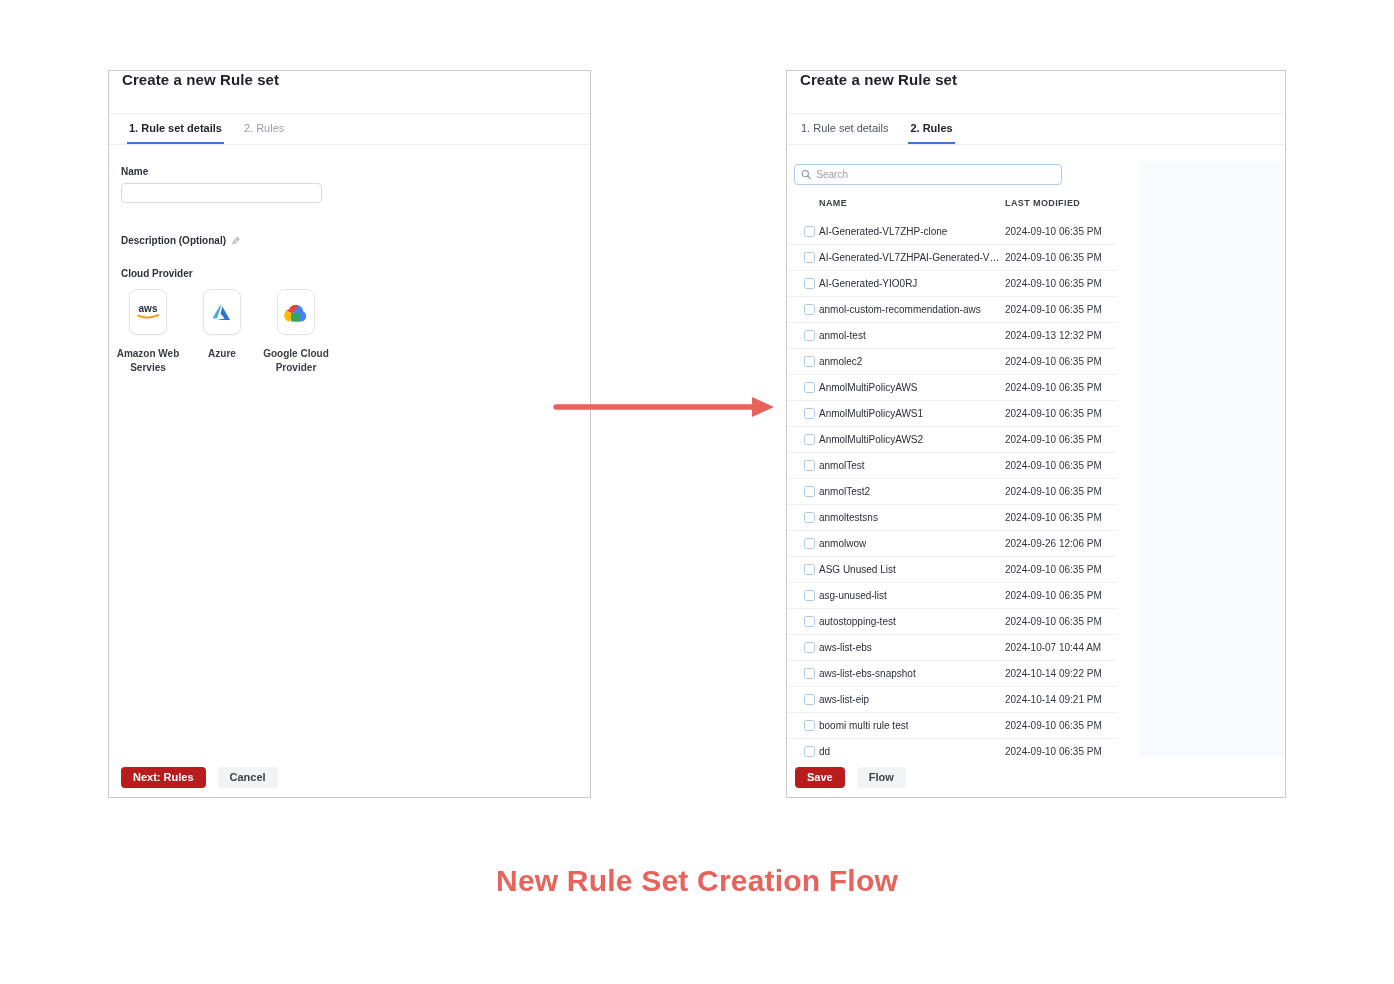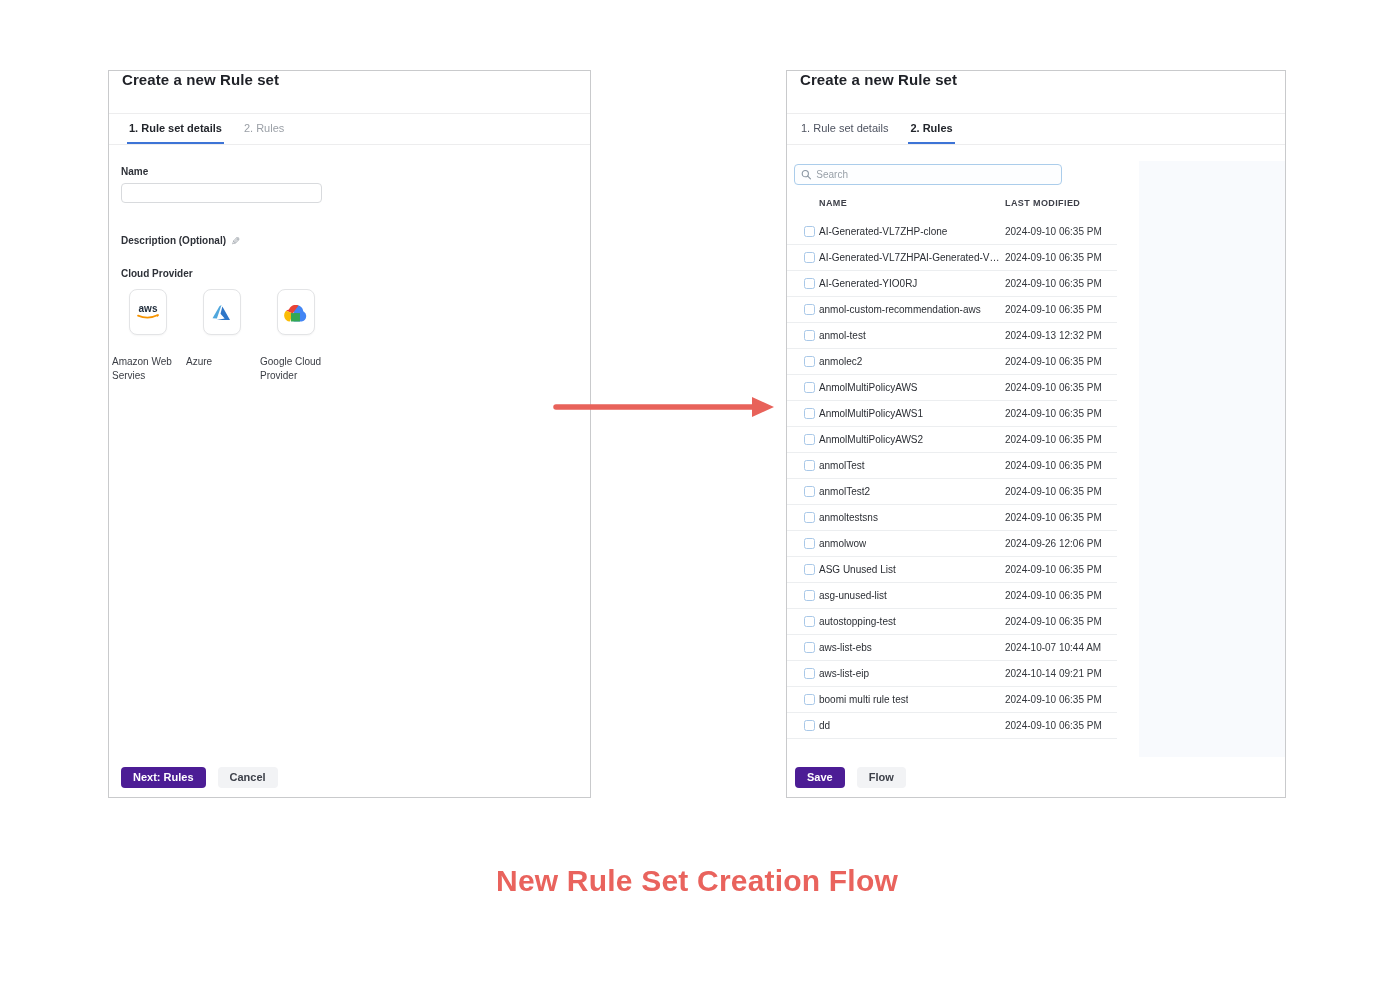--- a/index.html
+++ b/index.html
@@ -25,27 +25,27 @@
   .form-area { padding:0 12px; }
   .field-label { font-size:10px; font-weight:bold; color:#2e3138; }
   .name-label { margin-top:21px; }
   .name-input { margin-top:6px; width:201px; height:20px; border:1px solid #d8dadd; border-radius:4px; font-size:10px; padding:0 6px; color:#2e3138; outline:none; }
   .desc-row { margin-top:32px; display:flex; gap:5px; }
   .pencil { font-size:11px; color:#9aa0a7; transform:scaleX(-1); display:inline-block; }
   .cp-label { margin-top:20px; }
   .providers { margin-top:10px; display:flex; gap:29px; padding-left:4px; }
   .provider { display:flex; flex-direction:column; align-items:center; width:45px; cursor:pointer; }
   .provider-box { width:38px; height:46px; border:1px solid #e3e4e6; border-radius:8px; background:#fff; display:flex; align-items:center; justify-content:center; box-shadow:0 1px 2px rgba(0,0,0,.04); }
-  .provider-label { margin-top:20px; width:72px; margin-left:-13px; margin-right:-14px; text-align:left; font-size:10px; color:#3a3d44; line-height:1.35; }
+  .provider-label { margin-top:12px; width:72px; margin-left:-13px; margin-right:-14px; text-align:center; font-size:10px; color:#3a3d44; line-height:1.35;font-weight:bold; }
 
   .footer { position:absolute; left:0; right:0; bottom:0; height:40px; background:#fff; display:flex; align-items:center; gap:12px; }
   .card-left .footer { padding-left:12px; }
   .card-right .footer { padding-left:8px; }
   .btn { border:none; border-radius:4px; font-size:11px; font-weight:bold; height:21px; padding:0 12px; cursor:pointer; font-family:"Liberation Sans", sans-serif; }
-  .btn-primary { background:#4c1d95; color:#ffffff; }
+  .btn-primary { background:#b91c1c; color:#ffffff; }
   .btn-secondary { background:#f2f3f5; color:#3d4049; }
 
   
   .search-wrap { position:absolute; left:7px; top:93px; width:268px; height:21px; border:1px solid #abcdeb; background:#fdfeff; border-radius:4px; display:flex; align-items:center; padding:0 6px; gap:5px; }
   .search-input { border:none; outline:none; background:transparent; font-size:10px; color:#3a3d44; width:100%; font-family:"Liberation Sans", sans-serif; }
   .search-input::placeholder { color:#99a1a9; }
 
   .table-head { position:absolute; top:127px; left:0; width:330px; height:16px; font-size:9px; font-weight:bold; color:#3e4049; letter-spacing:.4px; }
   .col-name { position:absolute; left:32px; }
   .col-mod  { position:absolute; left:218px; }
@@ -261,20 +261,25 @@
     <div class="cell-name">autostopping-test</div>
     <div class="cell-date">2024-09-10 06:35 PM</div>
   </div>
 
   <div class="row">
     <div class="checkbox"></div>
     <div class="cell-name">aws-list-ebs</div>
     <div class="cell-date">2024-10-07 10:44 AM</div>
   </div>
 
+  <div class="row">
+    <div class="checkbox"></div>
+    <div class="cell-name">aws-list-ebs-snapshot</div>
+    <div class="cell-date">2024-10-14 09:22 PM</div>
+  </div>
 
   <div class="row">
     <div class="checkbox"></div>
     <div class="cell-name">aws-list-eip</div>
     <div class="cell-date">2024-10-14 09:21 PM</div>
   </div>
 
   <div class="row">
     <div class="checkbox"></div>
     <div class="cell-name">boomi multi rule test</div>

